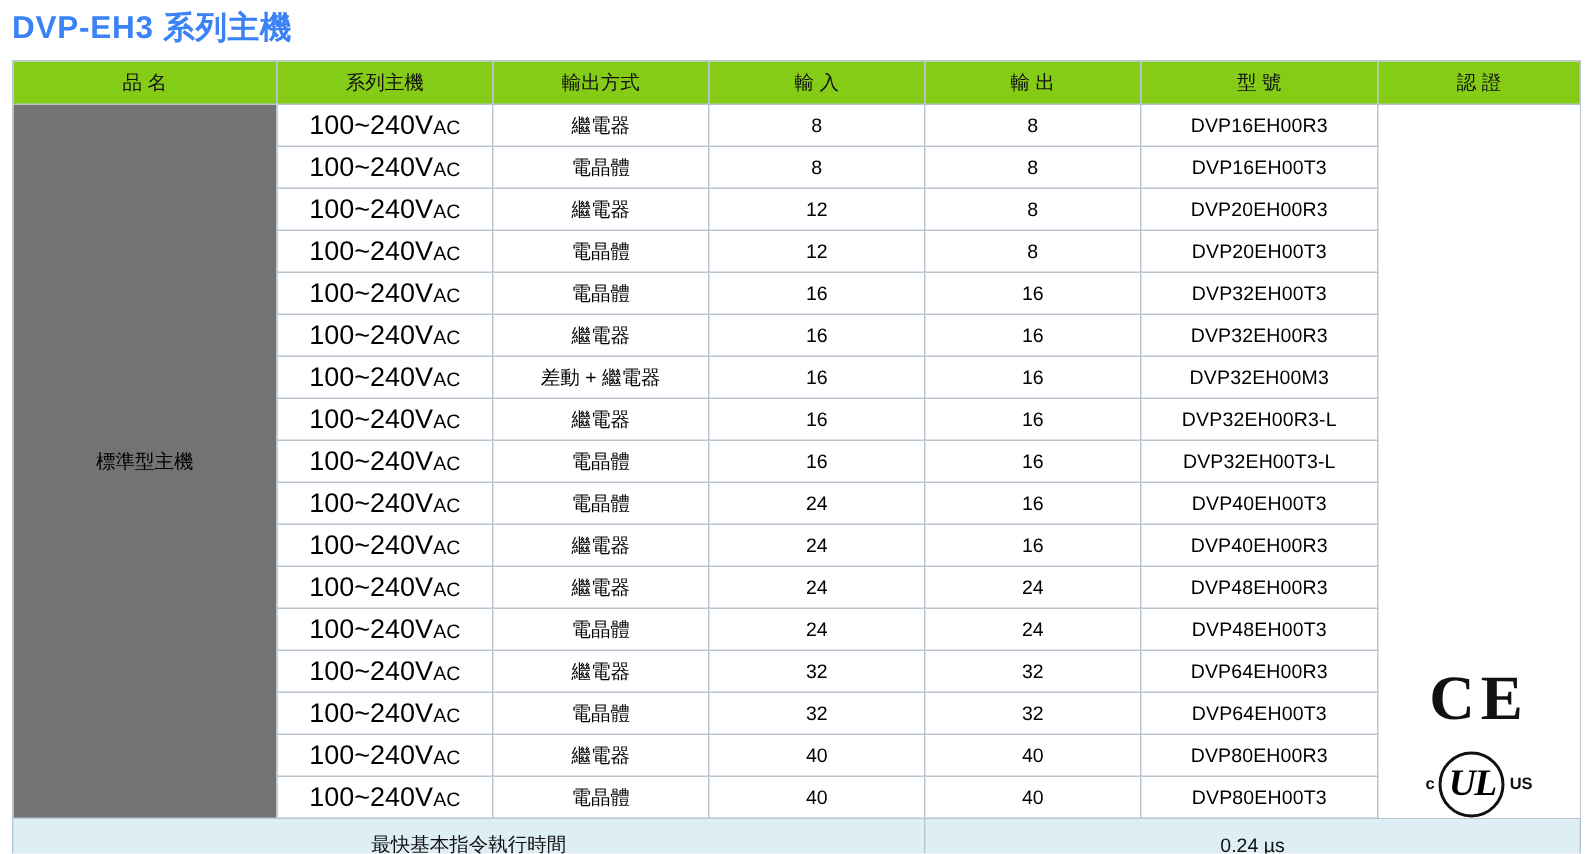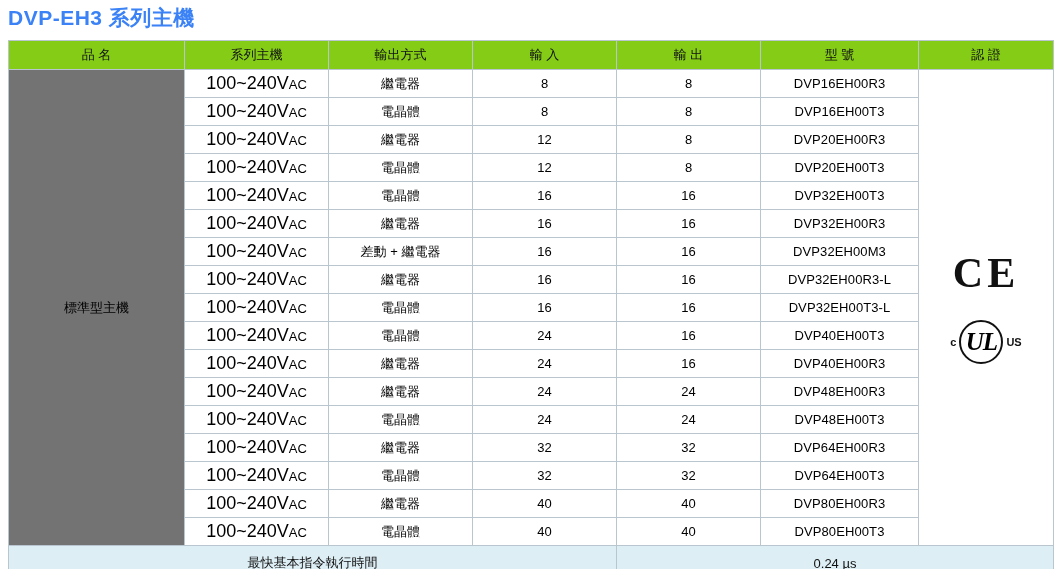--- a/index.html
+++ b/index.html
@@ -83,22 +83,22 @@
   
   .cert-wrap {
     position: absolute;
     left: 0;
     top: 0;
     width: 100%;
     height: 100%;
     display: flex;
     flex-direction: column;
     align-items: center;
-    justify-content: center;
-    gap: 26px;
+    justify-content: flex-end;
+    gap: 14px;
   }
   .ce-mark {
     font-family: "Liberation Serif", "DejaVu Serif", serif;
     font-size: 42px;
     font-weight: bold;
     letter-spacing: 4px;
     line-height: 1;
     color: #111;
   }
   .ul-mark {

